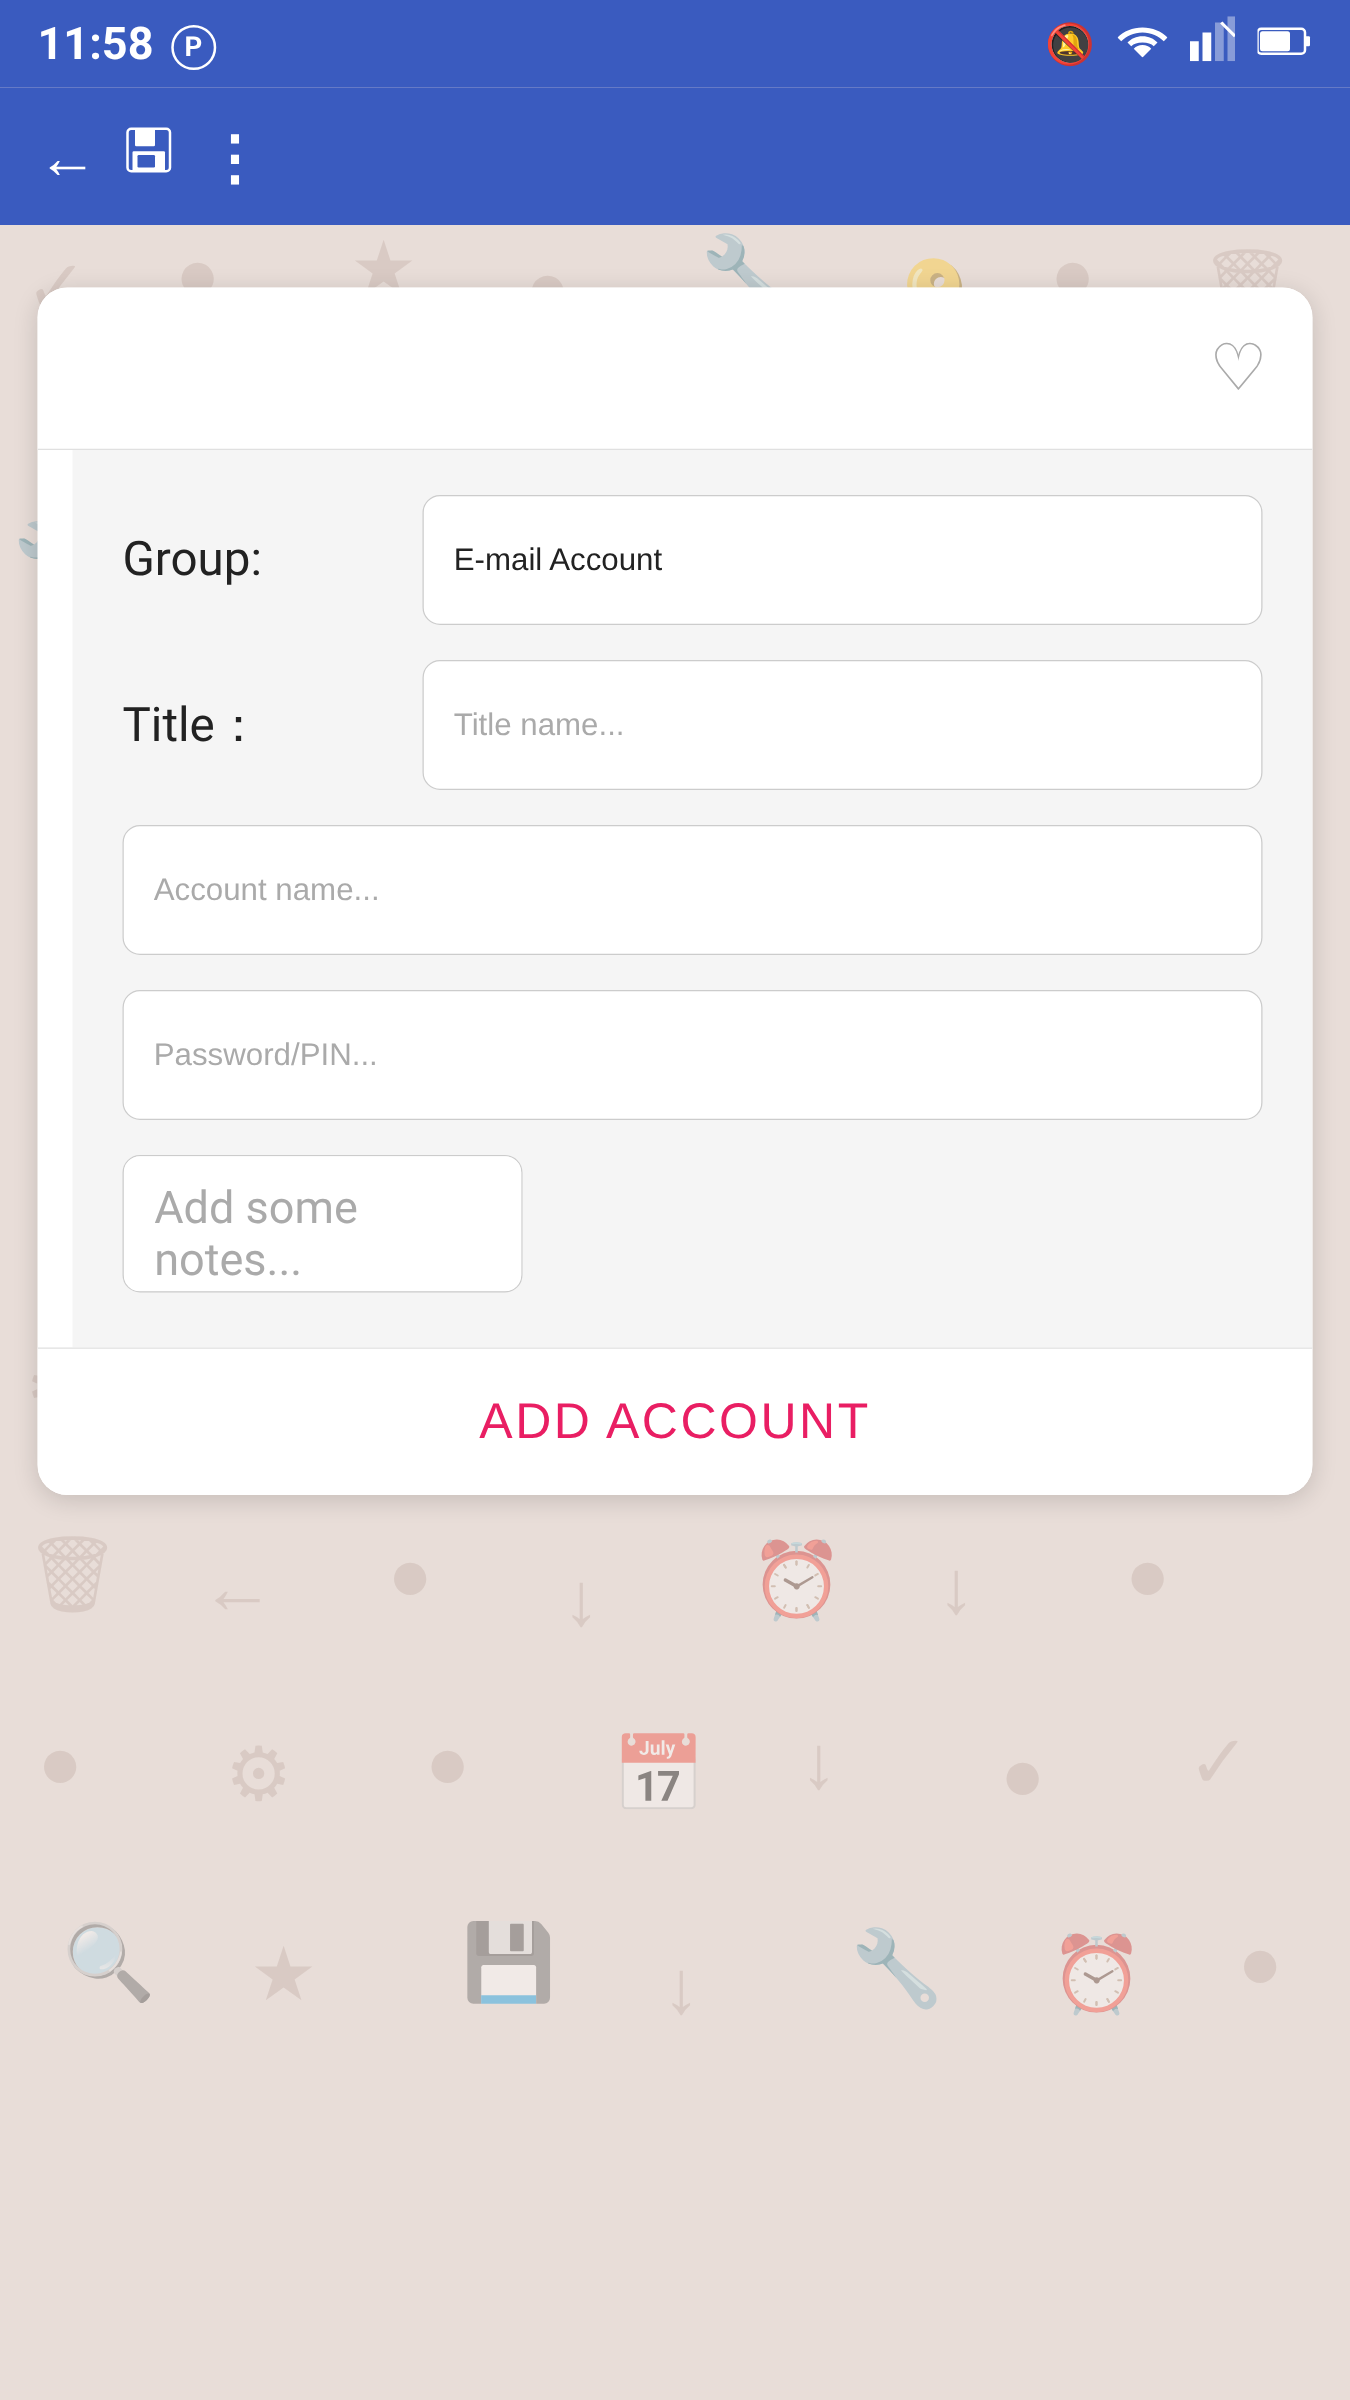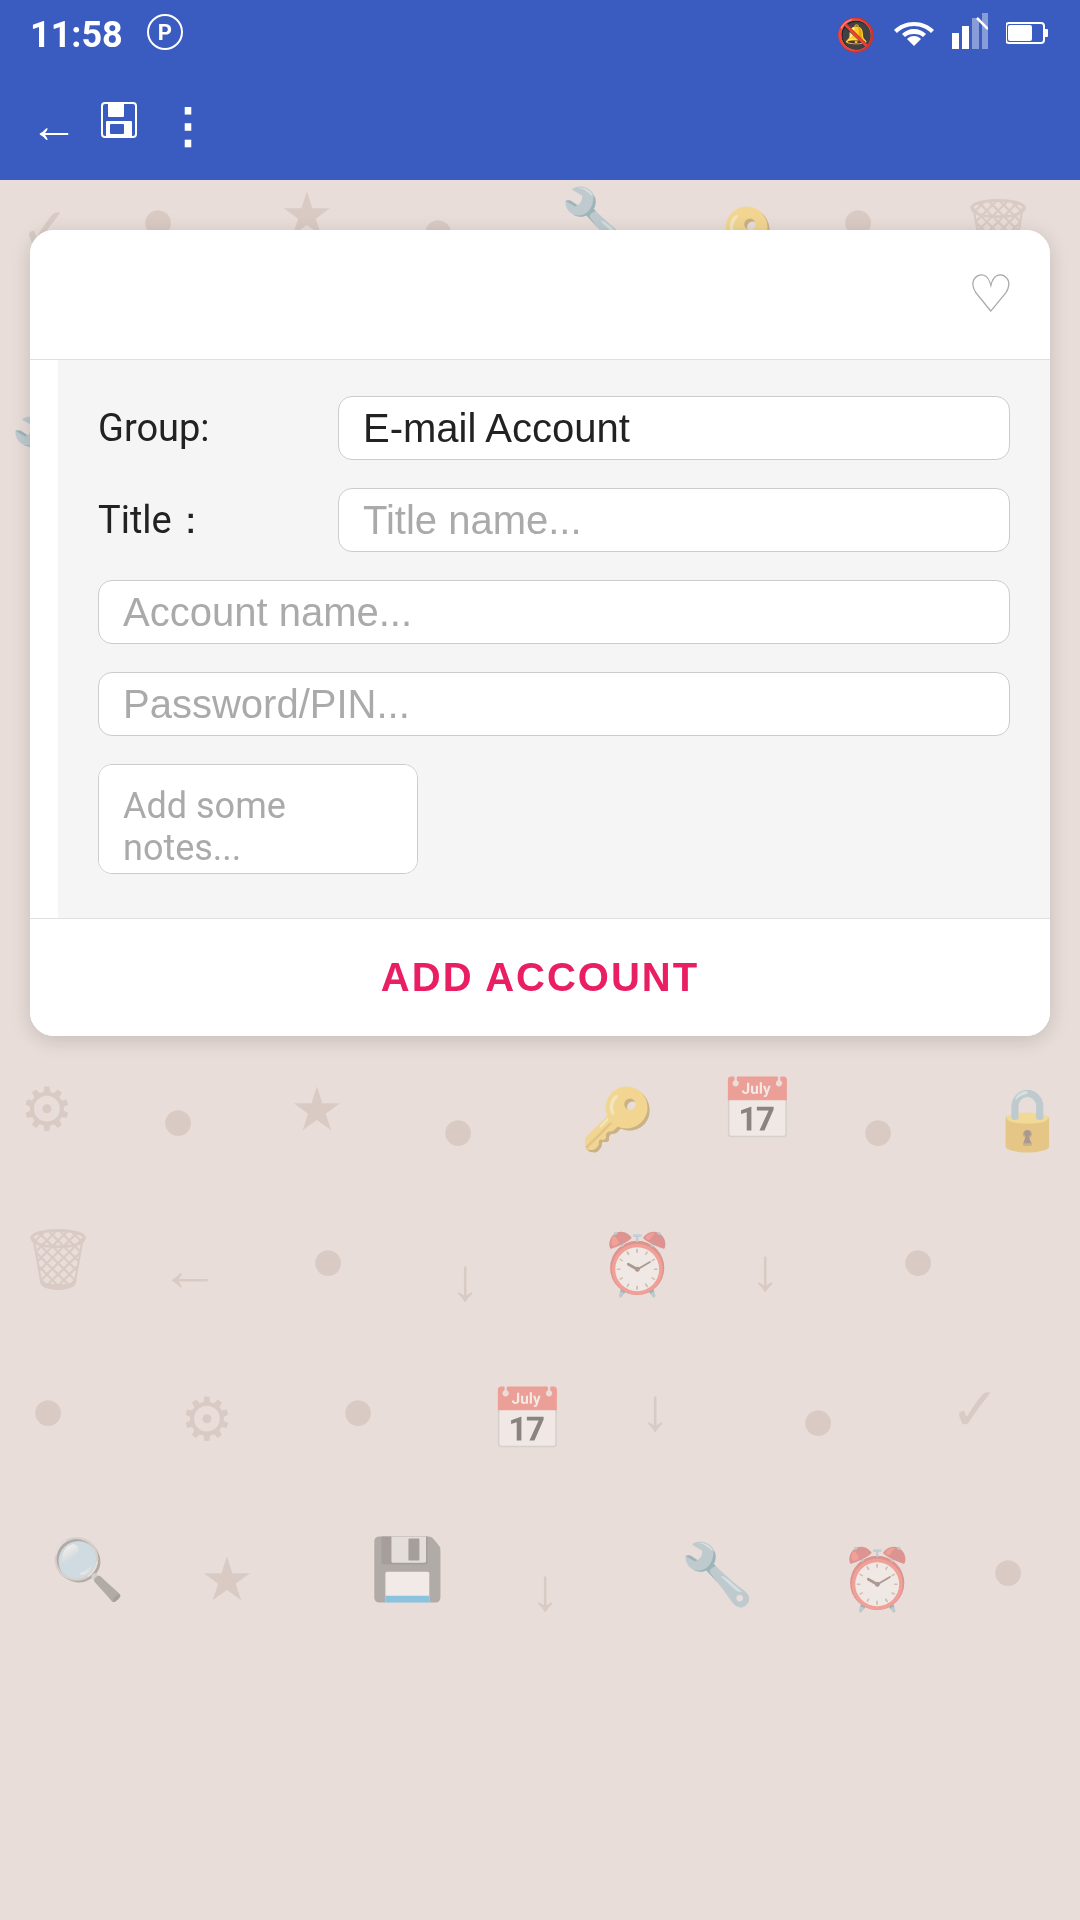--- a/index.html
+++ b/index.html
@@ -139,25 +139,25 @@
 
     .form-label {
       width: 240px;
       font-size: 38px;
       color: #222;
       font-weight: 400;
     }
 
     .form-input {
       flex: 1;
-      height: 64px;
+      height: 104px;
       border: 1.5px solid #ccc;
       border-radius: 14px;
       padding: 0 24px;
-      font-size: 40px;
+      font-size: 25px;
       color: #222;
       background: white;
       outline: none;
     }
 
     .form-input::placeholder {
       color: #aaa;
     }
 
     .form-input.has-value {
@@ -194,21 +194,21 @@
       padding: 36px;
       display: flex;
       align-items: center;
       justify-content: center;
     }
 
     .add-account-btn {
       background: none;
       border: none;
       font-size: 40px;
-      font-weight: 700;
+      font-weight: 400;
       color: #e91e63;
       letter-spacing: 2px;
       cursor: pointer;
       text-transform: uppercase;
     }
 
     .p-icon {
       width: 36px;
       height: 36px;
       background: transparent;
@@ -282,21 +282,21 @@
     <span class="bg-icon" style="top:1370px; left:200px">★</span>
     <span class="bg-icon" style="top:1360px; left:370px">💾</span>
     <span class="bg-icon" style="top:1380px; left:530px">↓</span>
     <span class="bg-icon" style="top:1365px; left:680px">🔧</span>
     <span class="bg-icon" style="top:1370px; left:840px">⏰</span>
     <span class="bg-icon" style="top:1360px; left:990px">●</span>
   </div>
 </div>
 
 <div class="status-bar">
-  <div style="display:flex; align-items:flex-start; gap:24px;">
+  <div style="display:flex; align-items:flex-end; gap:14px;">
     <span class="status-time">11:58</span>
     <div class="p-icon">P</div>
   </div>
   <div class="status-icons">
     <span style="font-size:32px;">🔕</span>
     <span style="font-size:32px;">
       <svg width="40" height="30" viewBox="0 0 40 30" fill="white">
         <path d="M20 6C12 6 5 9 0 14l3 3c4-4 10-7 17-7s13 3 17 7l3-3C35 9 28 6 20 6z"></path>
         <path d="M20 13c-5 0-9 2-12 5l3 3c2-2 5-3 9-3s7 1 9 3l3-3c-3-3-7-5-12-5z"></path>
         <path d="M20 20c-3 0-5 1-7 3l7 7 7-7c-2-2-4-3-7-3z"></path>

